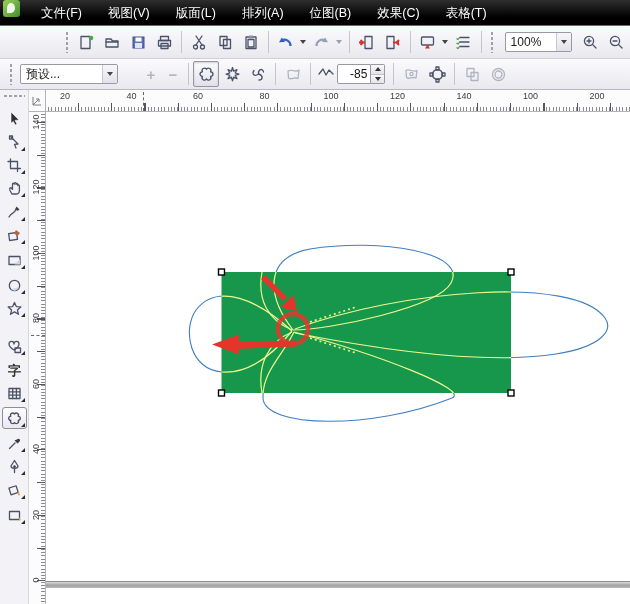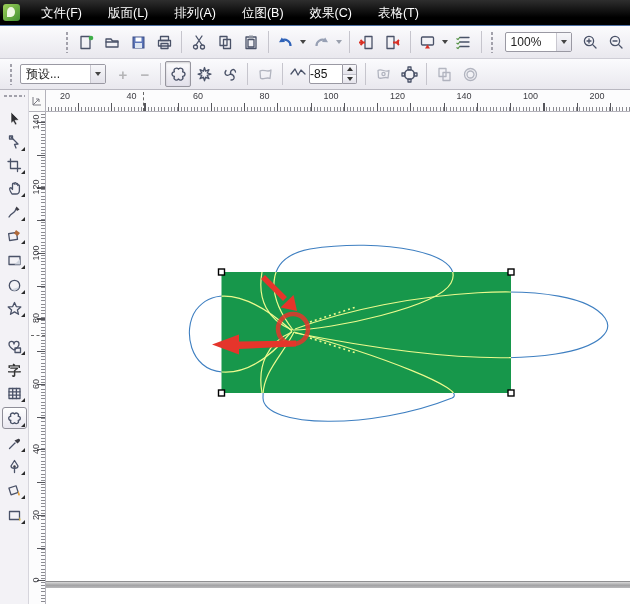--- a/index.html
+++ b/index.html
@@ -7,21 +7,21 @@
     --shape-fill:#17974b; --outline-outside:#3e7fc1; --outline-inside:#ecfa8e;
     --marker-red:#e5352b; --icon-ink:#4a5268;
   }
   *{box-sizing:border-box;margin:0;padding:0}
   body{font-family:"Liberation Sans","DejaVu Sans",sans-serif;background:#fff}
   .app{position:relative;width:630px;height:604px;overflow:hidden;background:#fff}
 
   
   .menubar{position:absolute;left:0;top:0;width:630px;height:26px;
     background:linear-gradient(#2e2e2e,#000 70%);border-bottom:1px solid #4d6fa3;
-    display:flex;align-items:center;color:#fff;font-size:12.5px}
+    display:flex;align-items:flex-start;color:#fff;font-size:12.5px}
   .appicon{width:17px;height:17px;margin:0 8px 0 3px;border-radius:3px;
     background:linear-gradient(135deg,#9fd05a,#3f8f31);position:relative;flex:0 0 auto}
   .appicon:after{content:"";position:absolute;left:4px;top:3px;width:8px;height:10px;
     border-radius:50% 50% 50% 0;background:#eef7e4}
   .menu-item{padding:0 13px;line-height:26px;cursor:default;white-space:nowrap}
 
   
   .toolbar{position:absolute;left:0;top:26px;width:630px;height:33px;
     background:linear-gradient(var(--bar-bg-top),var(--bar-bg-bot));
     border-bottom:1px solid #cfced6;display:flex;align-items:center;padding-left:60px}
@@ -40,21 +40,21 @@
   .btn.active{border-color:#97969f;background:linear-gradient(#fdfdfe,#e2e0ea);
     box-shadow:inset 0 1px 2px rgba(0,0,0,.18)}
   .caret{width:0;height:0;border-left:3.5px solid transparent;border-right:3.5px solid transparent;
     border-top:4px solid #444;margin:0 3px 0 1px}
   .combo{height:20px;background:#fff;border:1px solid #9a99a3;display:flex;align-items:center;
     font-size:12px;color:#222;border-radius:2px}
   .combo .cv{flex:1;padding:0 5px;white-space:nowrap;overflow:hidden}
   .combo .cbtn{width:15px;height:100%;display:flex;align-items:center;justify-content:center;
     border-left:1px solid #c9c8d0;background:linear-gradient(#f7f7fa,#e3e2ea)}
   .field{width:34px;height:20px;background:#fff;border:1px solid #9a99a3;font-size:12px;
-    display:flex;align-items:center;padding:0 0;color:#111;border-radius:2px 0 0 2px}
+    display:flex;align-items:center;padding:0 12px;color:#111;border-radius:2px 0 0 2px}
   .spin{width:14px;height:20px;border:1px solid #9a99a3;border-left:none;display:flex;
     flex-direction:column;border-radius:0 2px 2px 0;overflow:hidden}
   .spin div{flex:1;display:flex;align-items:center;justify-content:center;
     background:linear-gradient(#f8f8fb,#e4e3eb)}
   .spin .up b{width:0;height:0;border-left:3px solid transparent;border-right:3px solid transparent;border-bottom:4px solid #333}
   .spin .dn b{width:0;height:0;border-left:3px solid transparent;border-right:3px solid transparent;border-top:4px solid #333}
   .spin .up{border-bottom:1px solid #c2c1ca}
   .glyphbtn{font-size:15px;color:#555;font-weight:bold}
 
   
@@ -96,20 +96,21 @@
   svg .ink{stroke:var(--icon-ink);fill:none;stroke-width:1.3;stroke-linecap:round;stroke-linejoin:round}
 </style>
 </head>
 <body>
 
 <div class="app">
 
   <div class="menubar">
     <div class="appicon"></div>
     <span class="menu-item">文件(F)</span>
+    <span class="menu-item">视图(V)</span>
     <span class="menu-item">版面(L)</span>
     <span class="menu-item">排列(A)</span>
     <span class="menu-item">位图(B)</span>
     <span class="menu-item">效果(C)</span>
     <span class="menu-item">表格(T)</span>
 
   </div>
 
   <div class="toolbar">
     <div class="grip"></div>
@@ -221,21 +222,21 @@
       <svg width="17" height="17">
           <circle class="ink" cx="7" cy="7" r="4.6"></circle>
           <path class="ink" d="M10.4 10.4 L14 14" stroke-width="2"></path>
           <path class="ink" d="M5 7 h4"></path>
         </svg>
     </div>
   </div>
 
   <div class="propbar">
     <div class="grip"></div>
-    <div class="combo" style="width:86px;margin:0 6px 0 2px">
+    <div class="combo" style="width:98px;margin:0 22px 0 2px">
       <span class="cv">预设...</span>
       <span class="cbtn">
           <span class="caret" style="margin:0"></span>
         </span>
     </div>
     <div class="btn small disabled glyphbtn">+</div>
     <div class="btn small disabled glyphbtn">−</div>
     <div class="sep"></div>
     <div class="btn active">
       <svg width="17" height="17">

